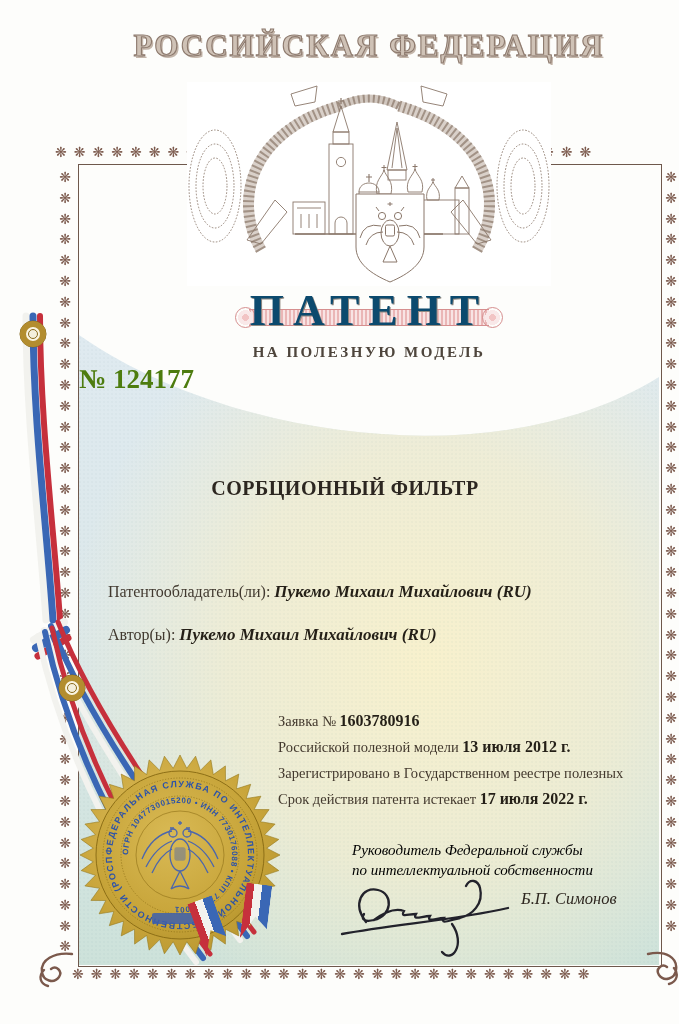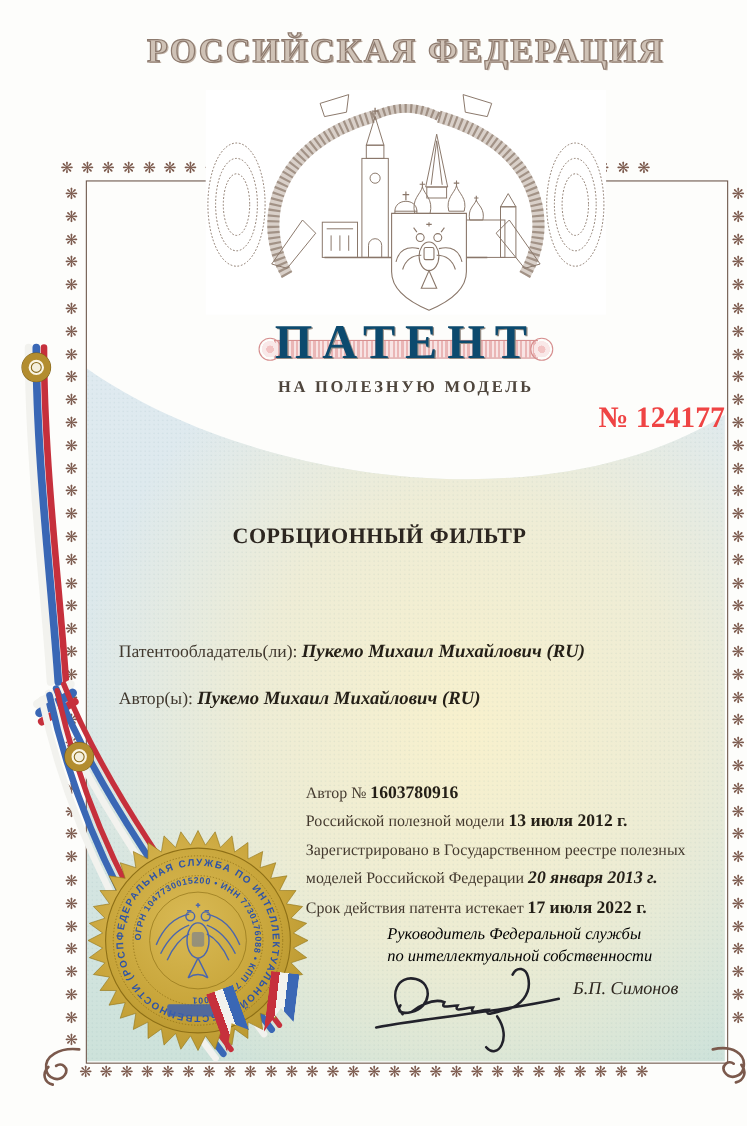--- a/index.html
+++ b/index.html
@@ -33,22 +33,22 @@
         background:repeating-linear-gradient(90deg,#eab6b6 0 2px,#f8e4e4 2px 4px);
         border-top:1px solid #d68f8f;border-bottom:1px solid #d68f8f;}
   .band::before,.band::after{content:"";position:absolute;top:-3px;width:19px;height:19px;
         border:1.5px solid #d68f8f;border-radius:50%;
         background:radial-gradient(#f2c4c4 25%,#f9e8e8 26% 55%,transparent 56%);}
   .band::before{left:-14px;} .band::after{right:-14px;}
   .patent-word{position:relative;font-size:44px;font-weight:bold;letter-spacing:9px;
         line-height:1.15;color:#0c4a6e;text-shadow:1px 1px 0 #938b83;}
   .subtitle{position:absolute;left:79px;top:344px;width:580px;text-align:center;z-index:3;
         font-weight:bold;font-size:15px;letter-spacing:2.5px;color:#4e453c;}
-  .number-line{position:absolute;left:79px;top:364px;width:580px;text-align:right;z-index:3;
-        font-weight:bold;font-size:27px;color:#ef4444;}
+  .number-line{position:absolute;left:79px;top:364px;width:580px;text-align:left;z-index:3;
+        font-weight:bold;font-size:27px;color:#4d7c0f;}
 
   
   .invention{position:absolute;left:79px;top:477px;width:532px;text-align:center;z-index:3;
         font-weight:bold;font-size:20px;letter-spacing:.5px;color:#2c2620;}
   .holder{position:absolute;left:108px;z-index:3;font-size:16px;color:#41392f;}
   .holder .name{font-weight:bold;font-style:italic;font-size:17px;color:#241f17;}
   .h1{top:582px;} .h2{top:625px;}
 
   .details{position:absolute;left:278px;top:708px;width:380px;z-index:3;
         font-size:14.5px;color:#43392e;line-height:25.4px;}
@@ -260,27 +260,25 @@
   <div class="number-line"><span>№</span>&nbsp;<span>124177</span></div>
 
   <div class="invention">СОРБЦИОННЫЙ ФИЛЬТР</div>
 
   <div class="holder h1"><span>Патентообладатель(ли):</span>
     <span class="name">Пукемо Михаил Михайлович (RU)</span></div>
   <div class="holder h2"><span>Автор(ы):</span>
     <span class="name">Пукемо Михаил Михайлович (RU)</span></div>
 
   <div class="details">
-    <div><span>Автор №</span>
+    <div><span>Заявка №</span>
       <span class="val">1603780916</span></div>
     <div><span>Российской полезной модели</span>
       <span class="val">13 июля 2012 г.</span></div>
     <div>Зарегистрировано в Государственном реестре полезных</div>
-    <div><span>моделей Российской Федерации</span>
-      <span class="val-it">20 января 2013 г.</span></div>
     <div><span>Срок действия патента истекает</span>
       <span class="val">17 июля 2022 г.</span></div>
   </div>
 
   <div class="sig-title">
     <div>Руководитель Федеральной службы</div>
     <div>по интеллектуальной собственности</div>
   </div>
   <svg class="signature" width="185" height="100" viewBox="0 0 185 100">
     <path d="M30,56 C16,38 26,20 42,24 C58,28 56,50 38,54 C30,56 24,54 28,48

